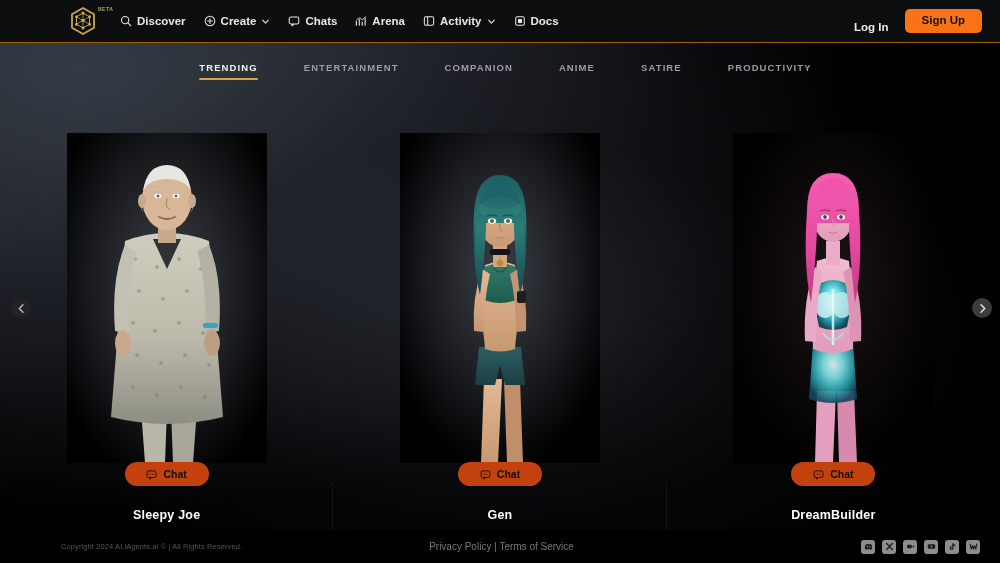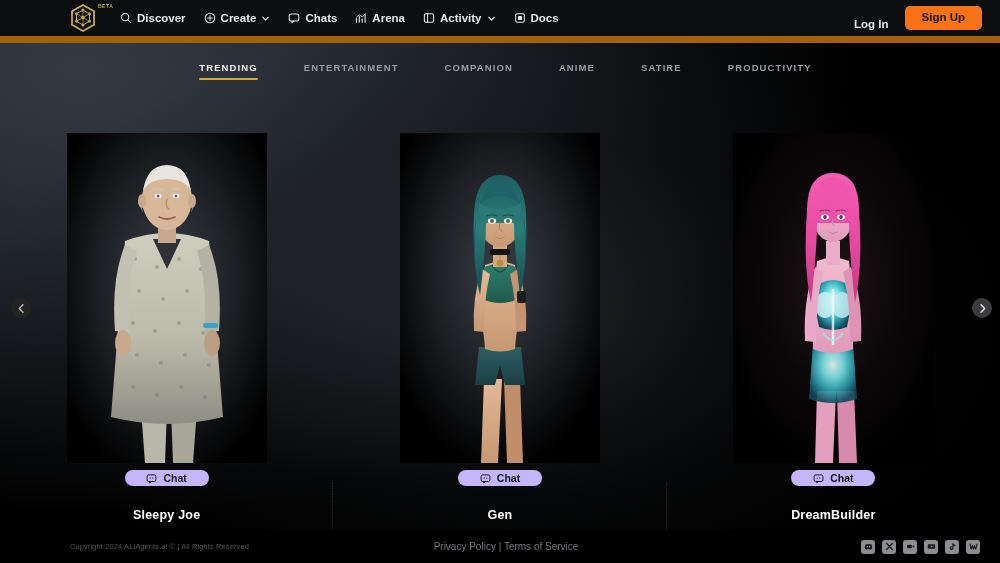--- a/index.html
+++ b/index.html
@@ -29,21 +29,21 @@
     z-index: 0;
   }
 
   
   .header {
     position: relative; z-index: 20;
     height: 43px;
     display: flex; align-items: center;
     padding: 0 18px 0 68px;
     background: #0d0e10;
-    border-bottom: 7px solid #a16207;
+    border-bottom: 1px solid #a16207;
   }
   .logo-wrap { position: relative; display: flex; align-items: center; margin-right: 22px; }
   .logo-hex { display:block; }
   .logo-beta {
     position: absolute; left: 30px; top: 1px;
     font-size: 5px; letter-spacing: .5px; color: #b9a15a; font-weight: 700;
   }
   .nav { display: flex; align-items: center; gap: 18px; }
   .nav-item {
     display: flex; align-items: center; gap: 5px;
@@ -98,22 +98,22 @@
   .figure {
     position: absolute; left: 50%; transform: translateX(-50%);
     bottom: 70px;
     width: 200px; height: 330px;
   }
   .figure svg { display: block; }
 
   .chat-btn {
     position: relative; z-index: 5;
     display: flex; align-items: center; justify-content: center; gap: 6px;
-    width: 84px; height: 16px;
-    background: #c4b5fd; color: #101010;
+    width: 84px; height: 24px;
+    background: #c2410c; color: #101010;
     border-radius: 13px;
     font-size: 10.5px; font-weight: 700;
     cursor: pointer; margin-bottom: 22px;
     border: none; font-family: inherit;
   }
   .chat-btn svg { display:block; }
   .card-name {
     color: #fff; font-size: 12.5px; font-weight: 700; letter-spacing: .2px;
     margin-bottom: 11px;
   }
@@ -123,21 +123,21 @@
     width: 20px; height: 20px; border-radius: 50%;
     display: flex; align-items: center; justify-content: center;
     cursor: pointer; z-index: 30;
   }
   .arrow.left { left: 11px; background: #232326; }
   .arrow.right { right: 8px; background: #3c3c3f; }
   .arrow svg { display: block; }
 
   
   .footer {
-    position: absolute; left: 12px; right: 0; bottom: 0; z-index: 25;
+    position: absolute; left: 3px; right: 0; bottom: 0; z-index: 25;
     height: 33px;
     display: flex; align-items: center;
     padding: 0 20px 0 58px;
     background: #000;
   }
   .copyright { color: #55565a; font-size: 7.5px; letter-spacing: .1px; }
   .legal {
     position: absolute; left: 50%; transform: translateX(-50%);
     color: #77787c; font-size: 10px; white-space: nowrap;
   }

